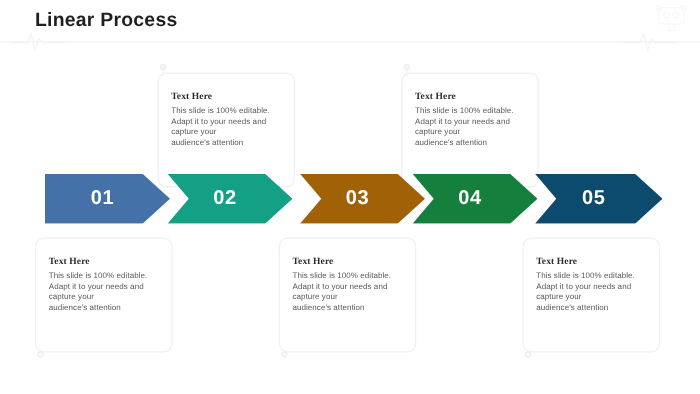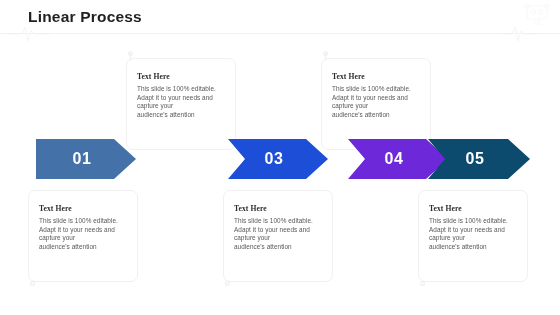--- a/index.html
+++ b/index.html
@@ -130,26 +130,29 @@
 
   <div class="card-outline" style="left:418px;top:156px;width:110px;height:92px;"></div>
   <div class="node-dot" style="left:420px;top:247px;"></div>
 
   <div class="chevron-row">
 
     <div class="chevron" style="left:36px;width:100px;background:#4472a8;">
       <span class="chev-num">01</span>
     </div>
 
-
-    <div class="chevron notch" style="left:228px;width:100px;background:#1d4ed8;">
+    <div class="chevron notch" style="left:134px;width:100px;background:#14a085;">
+      <span class="chev-num">02</span>
+    </div>
+
+    <div class="chevron notch" style="left:240px;width:100px;background:#a16207;">
       <span class="chev-num">03</span>
     </div>
 
-    <div class="chevron notch" style="left:348px;width:100px;background:#6d28d9;">
+    <div class="chevron notch" style="left:330px;width:100px;background:#15803d;">
       <span class="chev-num">04</span>
     </div>
 
     <div class="chevron notch" style="left:428px;width:102px;background:#0c4a6e;">
       <span class="chev-num">05</span>
     </div>
 
   </div>
 
   <div class="tblock" style="left:137px;top:38px;">

